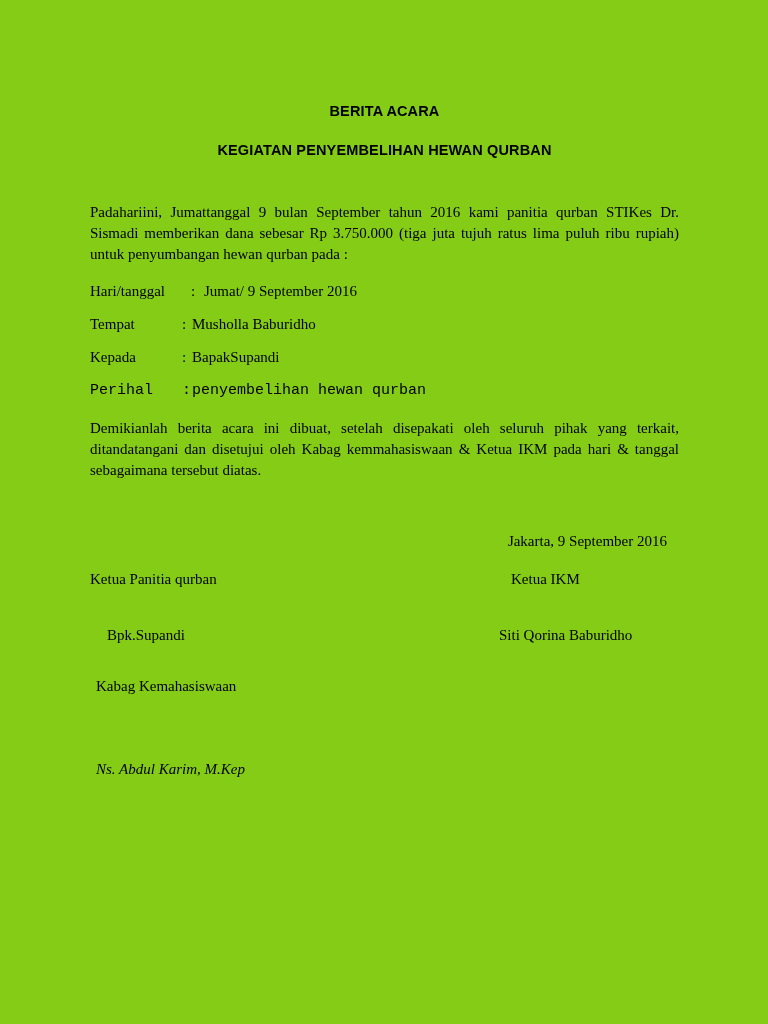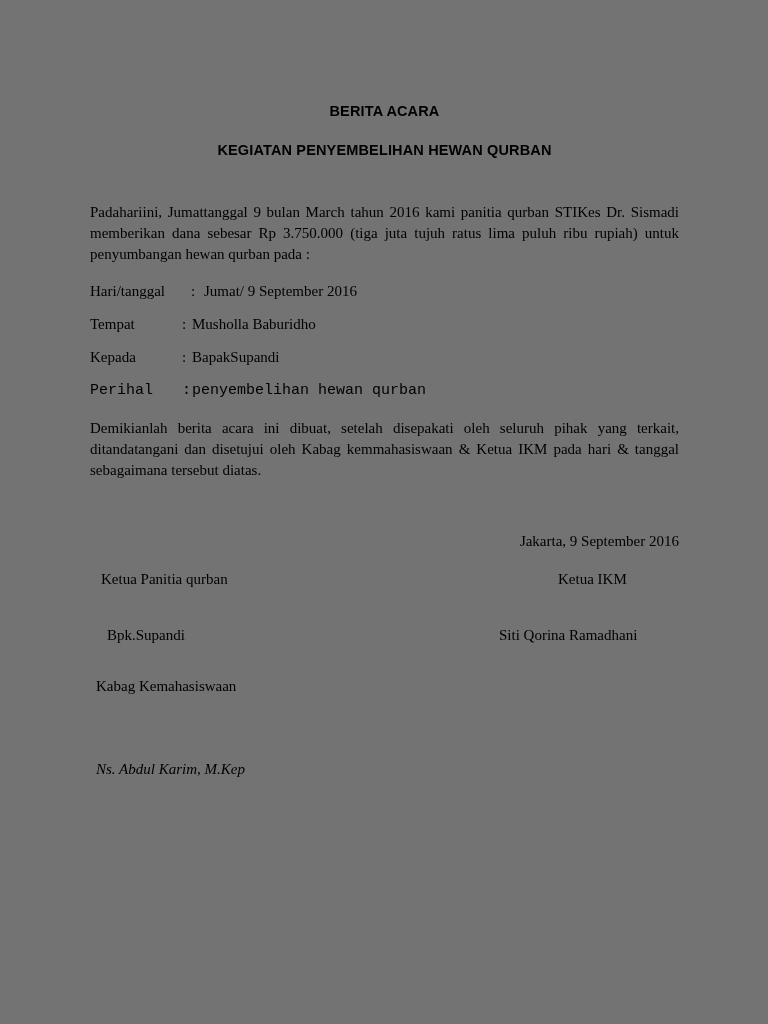--- a/index.html
+++ b/index.html
@@ -18,21 +18,21 @@
     color: #000000;
     -webkit-font-smoothing: antialiased;
   }
 
   .page {
     position: absolute;
     left: 0;
     top: 0;
     width: 768px;
     height: 1024px;
-    background: #737373;
+    background: #84cc16;
   }
 
   .content {
     position: absolute;
     left: 90px;
     top: 0;
     width: 589px;
   }
 
   
@@ -110,41 +110,40 @@
 
   
   .sig-area {
     margin-top: 50px;
   }
 
   .sig-date {
     font-size: 15px;
     line-height: 21px;
     text-align: right;
-    margin: 0;
+    margin: 12px;
   }
 
   .sig-titles {
     position: relative;
     height: 21px;
     margin-top: 17px;
-    margin-left: 11px;
   }
 
   .sig-title-left {
     position: absolute;
     left: 0;
     top: 0;
     font-size: 15px;
     line-height: 21px;
   }
 
   .sig-title-right {
     position: absolute;
-    left: 457px;
+    left: 421px;
     top: 0;
     font-size: 15px;
     line-height: 21px;
   }
 
   .sig-names {
     position: relative;
     height: 21px;
     margin-top: 35px;
   }
@@ -185,21 +184,21 @@
 <body>
 
 <div class="page">
   <div class="content">
 
     <div class="heading-block">
       <div class="heading h-1">BERITA ACARA</div>
       <div class="heading h-2">KEGIATAN PENYEMBELIHAN HEWAN QURBAN</div>
     </div>
 
-    <p class="body-para para-intro">Padahariini,  Jumattanggal 9 bulan March tahun 2016 kami panitia qurban STIKes Dr. Sismadi memberikan dana sebesar Rp 3.750.000 (tiga juta tujuh ratus lima puluh ribu rupiah) untuk penyumbangan hewan qurban pada :</p>
+    <p class="body-para para-intro">Padahariini,  Jumattanggal 9 bulan September tahun 2016 kami panitia qurban STIKes Dr. Sismadi memberikan dana sebesar Rp 3.750.000 (tiga juta tujuh ratus lima puluh ribu rupiah) untuk penyumbangan hewan qurban pada :</p>
 
     <div class="details">
 
       <div class="detail-row row-wide">
         <span class="detail-label">Hari/tanggal</span><span class="detail-sep">:</span><span class="detail-value">Jumat/ 9 September 2016</span>
       </div>
 
       <div class="detail-row">
         <span class="detail-label">Tempat</span><span class="detail-sep">:</span><span class="detail-value">Musholla Baburidho</span>
       </div>
@@ -220,21 +219,21 @@
 
       <div class="sig-date">Jakarta, 9 September 2016</div>
 
       <div class="sig-titles">
         <span class="sig-title-left">Ketua Panitia qurban</span>
         <span class="sig-title-right">Ketua IKM</span>
       </div>
 
       <div class="sig-names">
         <span class="sig-name-left">Bpk.Supandi</span>
-        <span class="sig-name-right">Siti Qorina Ramadhani</span>
+        <span class="sig-name-right">Siti Qorina Baburidho</span>
       </div>
 
       <div class="sig-center-title">Kabag Kemahasiswaan</div>
 
       <div class="sig-center-name">Ns. Abdul Karim, M.Kep</div>
 
     </div>
 
   </div>
 </div>

